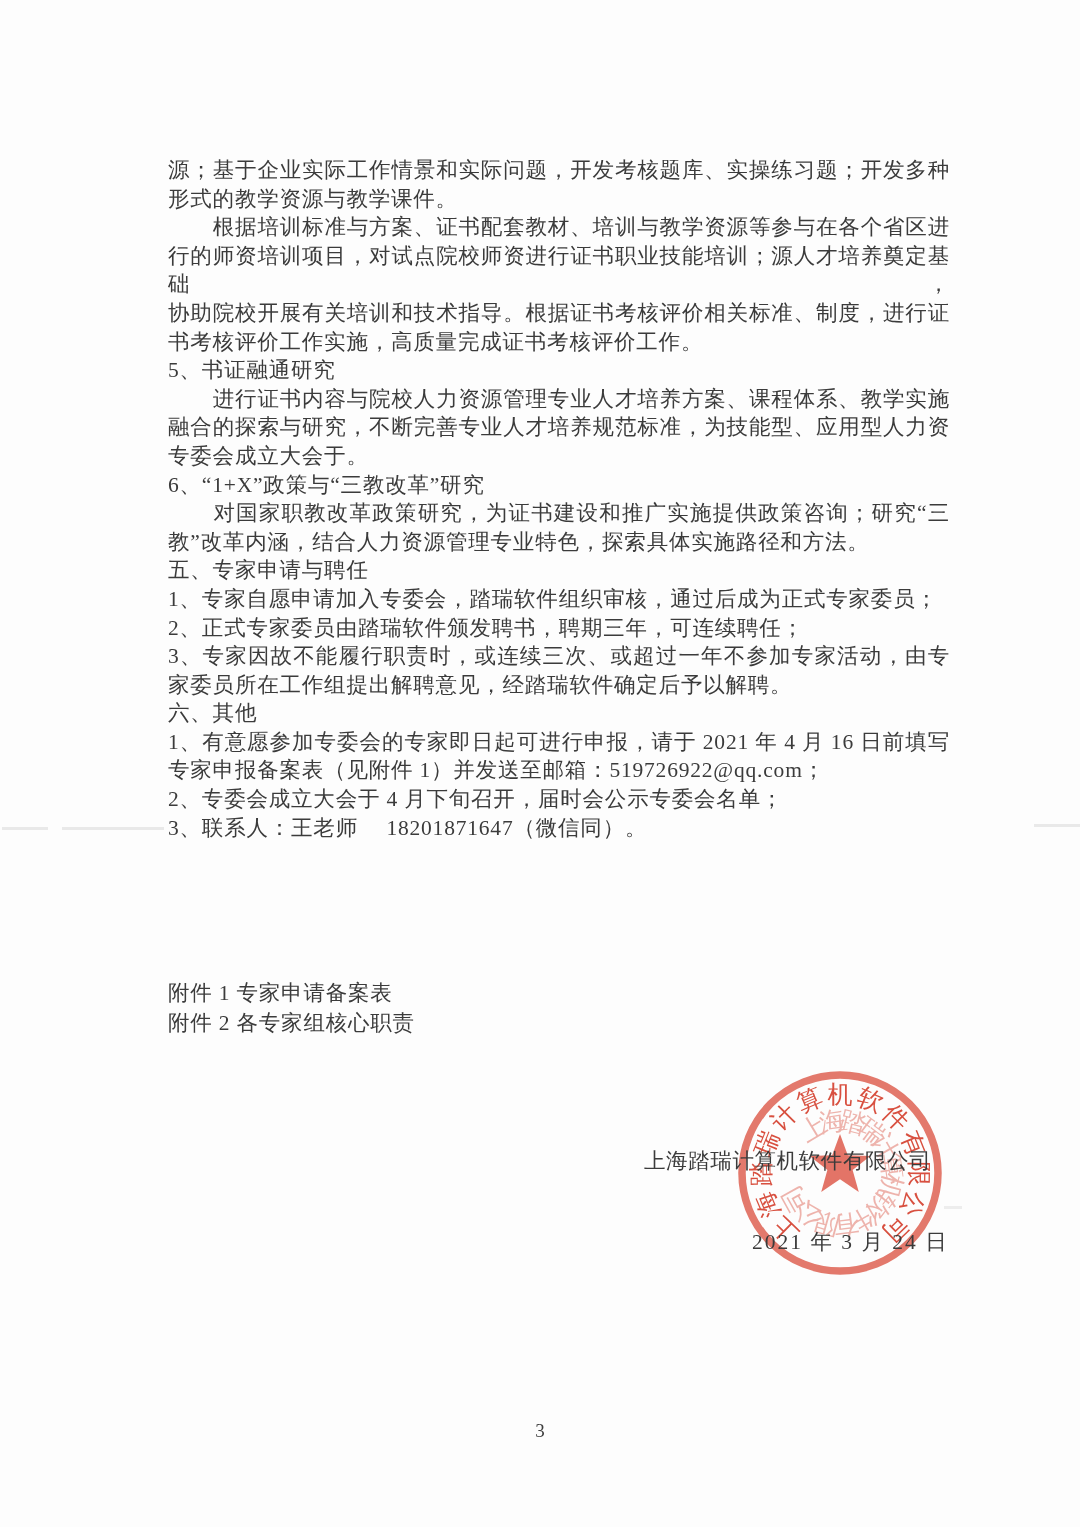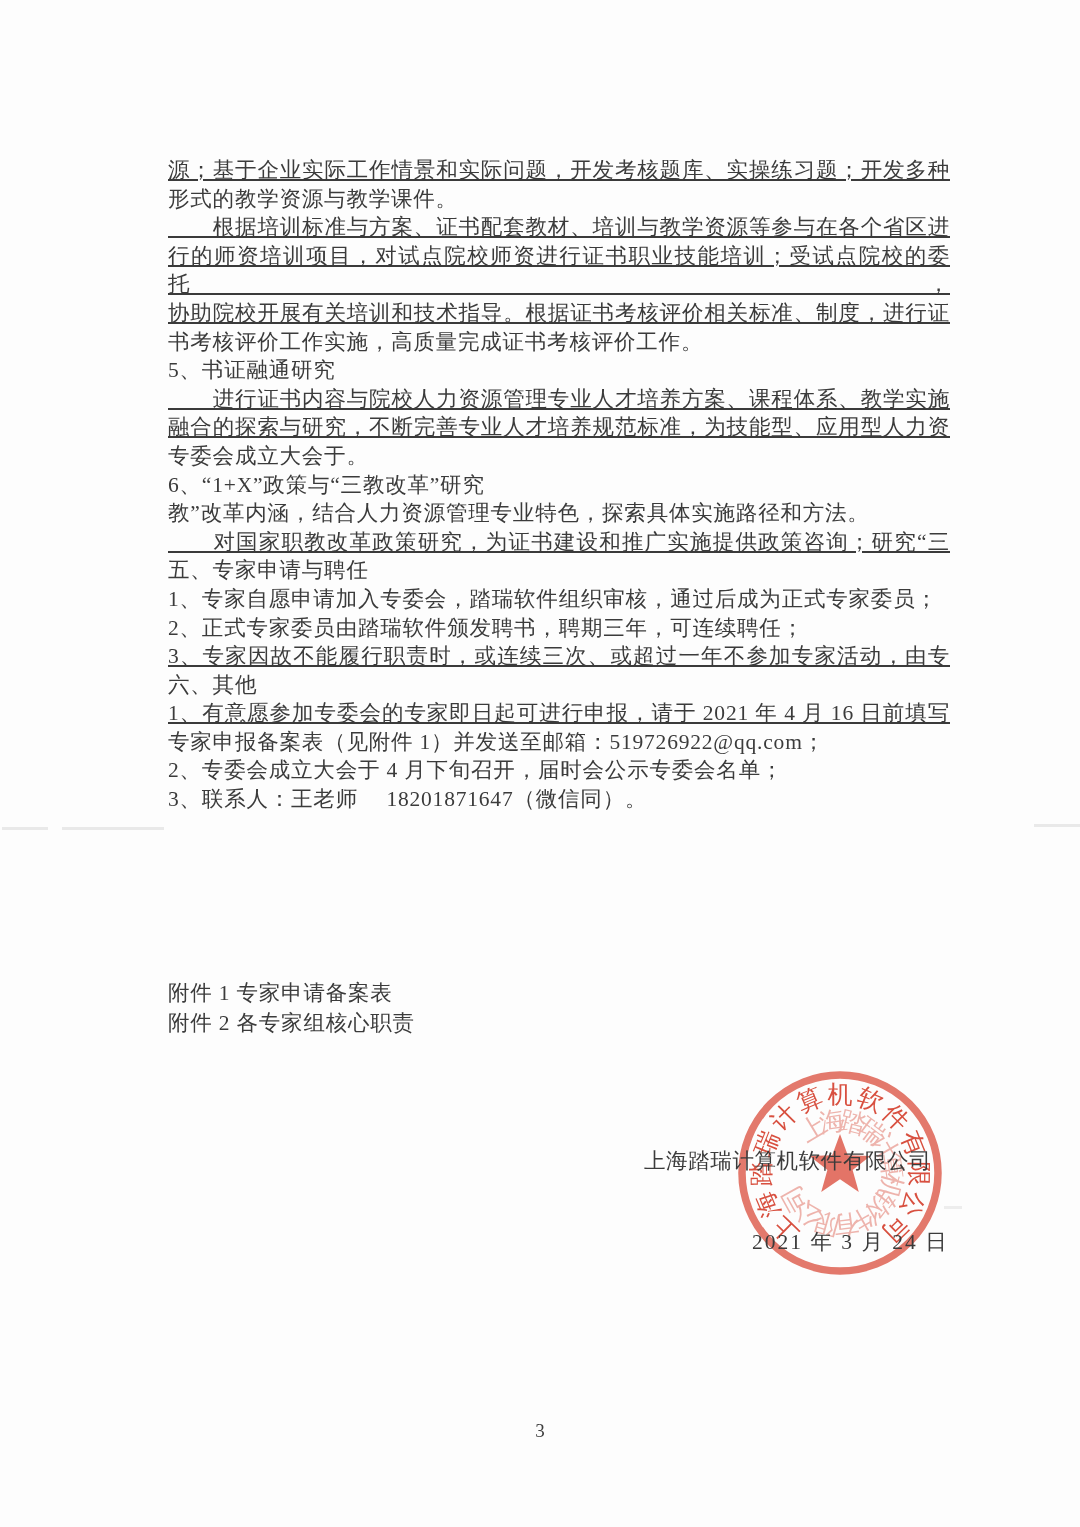--- a/index.html
+++ b/index.html
@@ -8,21 +8,21 @@
     font-family:"Liberation Serif","DejaVu Serif",serif;color:#3b3b3b;
   }
   .body-text{
     position:absolute;left:168px;top:156px;width:782px;
     font-size:21.5px;letter-spacing:0.8px;line-height:28.6px;
   }
   .line{
     text-align:justify;text-justify:inter-character;
     text-align-last:left;white-space:nowrap;
   }
-  .line.full{text-align-last:justify;white-space:normal;text-decoration:underline;}
+  .line.full{text-align-last:justify;white-space:normal;}
   .attachments{
     position:absolute;left:168px;top:978px;
     font-size:21.5px;letter-spacing:0.8px;line-height:30px;
   }
   .sig-company{
     position:absolute;left:644px;top:1146px;z-index:3;
     font-size:21.5px;letter-spacing:0.6px;
   }
   .sig-date{
     position:absolute;left:752px;top:1227px;z-index:3;
@@ -43,34 +43,35 @@
 </head>
 <body>
 
 <div class="page">
 
   <div class="body-text">
 
   <div class="line full">源；基于企业实际工作情景和实际问题，开发考核题库、实操练习题；开发多种</div>
       <div class="line">形式的教学资源与教学课件。</div>
       <div class="line full">　　根据培训标准与方案、证书配套教材、培训与教学资源等参与在各个省区进</div>
-      <div class="line full">行的师资培训项目，对试点院校师资进行证书职业技能培训；受试点院校的委托，</div>
+      <div class="line full">行的师资培训项目，对试点院校师资进行证书职业技能培训；源人才培养奠定基础，</div>
       <div class="line full">协助院校开展有关培训和技术指导。根据证书考核评价相关标准、制度，进行证</div>
       <div class="line">书考核评价工作实施，高质量完成证书考核评价工作。</div>
       <div class="line">5、书证融通研究</div>
       <div class="line full">　　进行证书内容与院校人力资源管理专业人才培养方案、课程体系、教学实施</div>
       <div class="line full">融合的探索与研究，不断完善专业人才培养规范标准，为技能型、应用型人力资</div>
       <div class="line">专委会成立大会于。</div>
       <div class="line">6、“1+X”政策与“三教改革”研究</div>
+      <div class="line full">　　对国家职教改革政策研究，为证书建设和推广实施提供政策咨询；研究“三</div>
       <div class="line">教”改革内涵，结合人力资源管理专业特色，探索具体实施路径和方法。</div>
-      <div class="line full">　　对国家职教改革政策研究，为证书建设和推广实施提供政策咨询；研究“三</div>
       <div class="line">五、专家申请与聘任</div>
       <div class="line">1、专家自愿申请加入专委会，踏瑞软件组织审核，通过后成为正式专家委员；</div>
       <div class="line">2、正式专家委员由踏瑞软件颁发聘书，聘期三年，可连续聘任；</div>
       <div class="line full">3、专家因故不能履行职责时，或连续三次、或超过一年不参加专家活动，由专</div>
+      <div class="line">家委员所在工作组提出解聘意见，经踏瑞软件确定后予以解聘。</div>
       <div class="line">六、其他</div>
       <div class="line full">1、有意愿参加专委会的专家即日起可进行申报，请于 2021 年 4 月 16 日前填写</div>
       <div class="line">专家申报备案表（见附件 1）并发送至邮箱：519726922@qq.com；</div>
       <div class="line">2、专委会成立大会于 4 月下旬召开，届时会公示专委会名单；</div>
       <div class="line">3、联系人：王老师　 18201871647（微信同）。</div>
     </div>
 
   <div class="attachments">
 
   <div class="line">附件 1 专家申请备案表</div>

